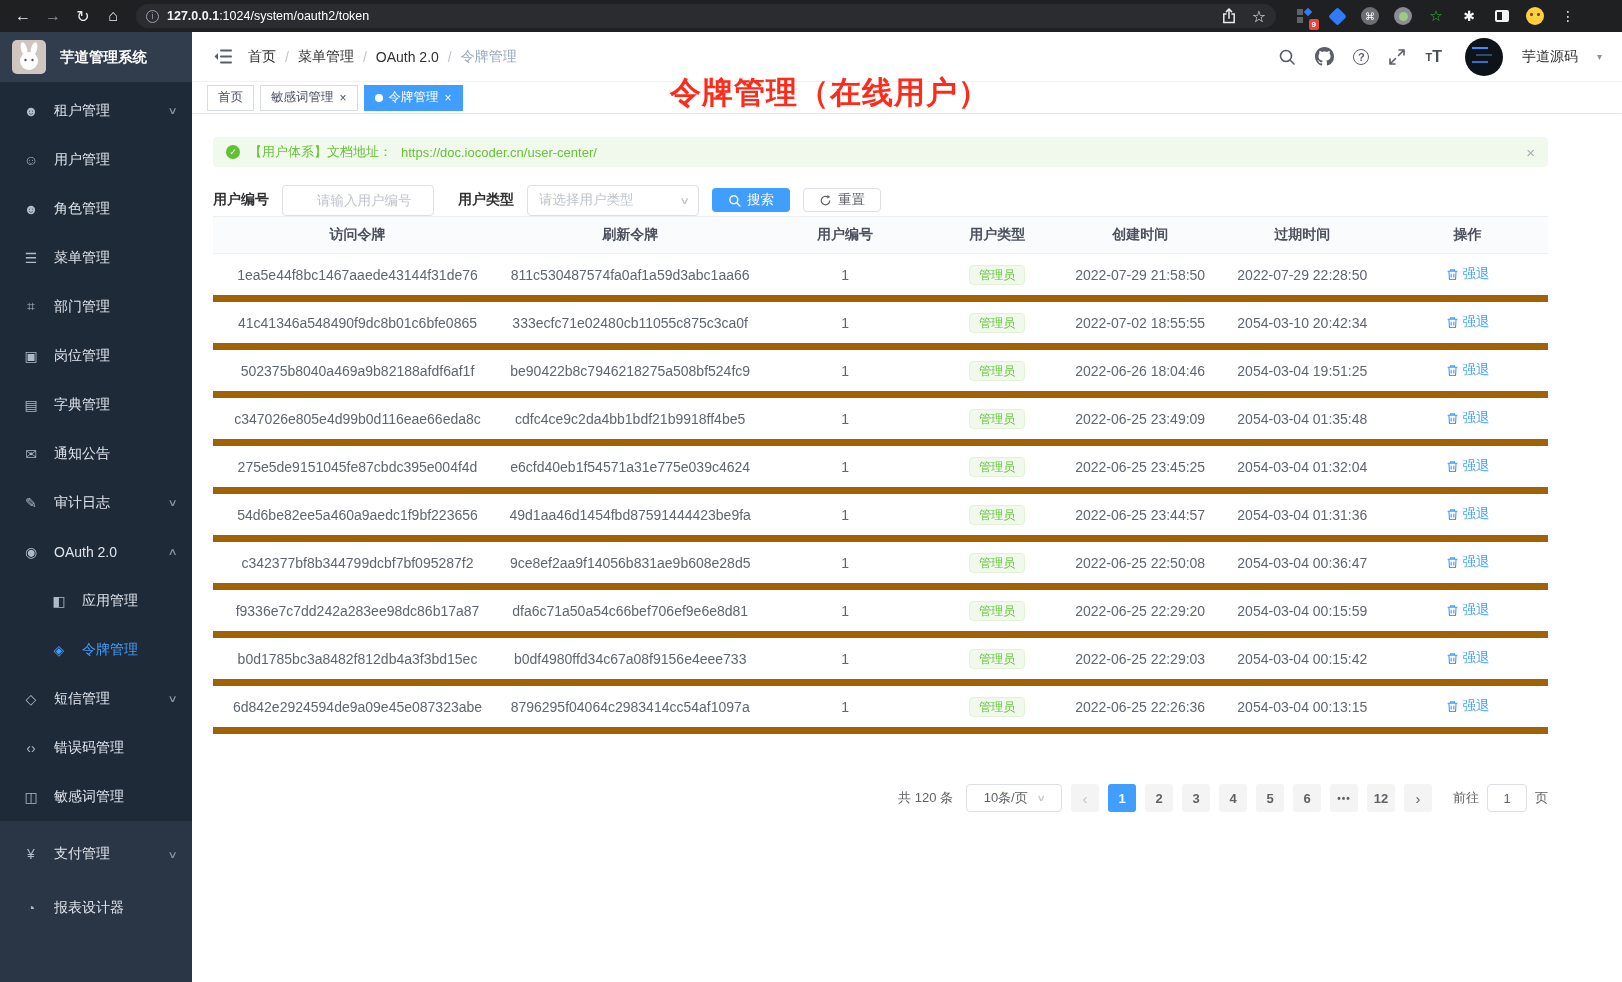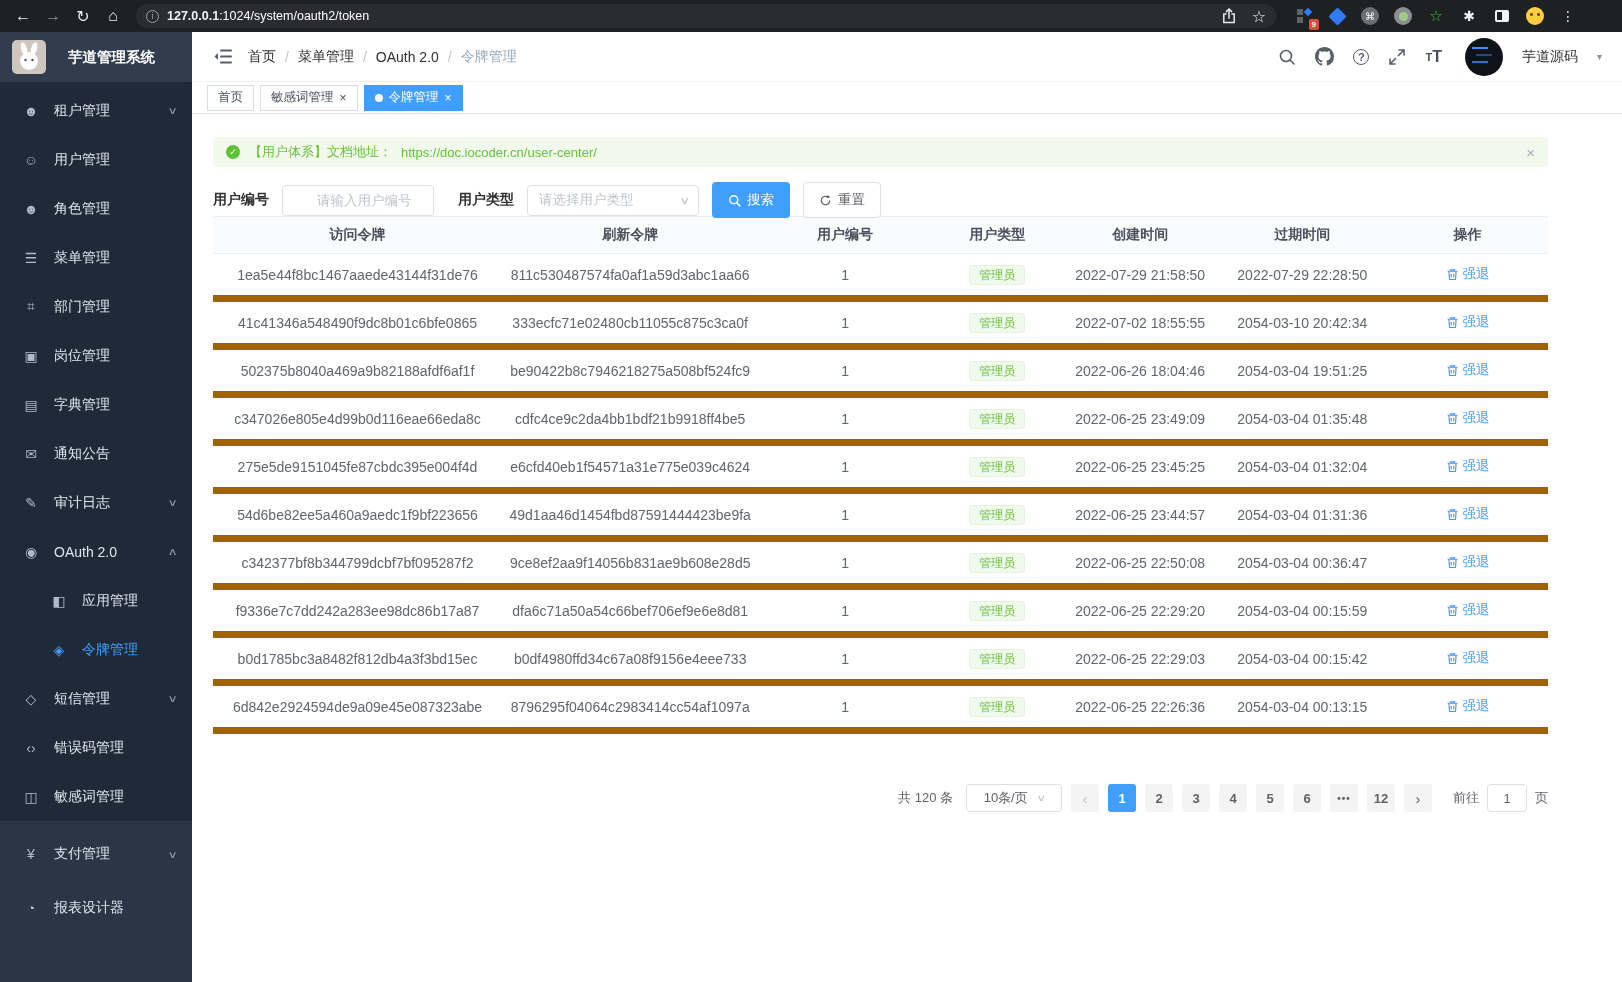--- a/index.html
+++ b/index.html
@@ -33,21 +33,21 @@
   .ext-panel i { position:absolute; right:0; top:0; bottom:0; width:5px; background:#f2f3f4; }
   .ext-face { width:18px; height:18px; border-radius:50%; background:#ffcf3e; position:relative; }
   .ext-face:before { content:""; position:absolute; left:4px; top:6px; width:2.5px; height:2.5px; background:#7a4b00; border-radius:50%; box-shadow:7px 0 0 #7a4b00; }
   .kebab { color:#e8eaed; font-size:14px; margin-left:12px; cursor:pointer; }
 
   
   .app { flex:1; display:flex; min-height:0; }
 
   
   .sidebar { width:192px; background:#1f2a38; display:flex; flex-direction:column; color:#dfe4ec; flex:0 0 192px; }
-  .logo-bar { height:50px; background:#313d4d; display:flex; align-items:center; gap:22px; padding:0 12px; flex:0 0 50px; }
+  .logo-bar { height:50px; background:#313d4d; display:flex; align-items:center; gap:14px; padding:0 12px; flex:0 0 50px; }
   .logo-title { color:#ffffff; font-size:14.5px; font-weight:700; white-space:nowrap; }
   .menu { padding-top:4px; }
   .s-item { height:49px; display:flex; align-items:center; padding:0 16px 0 22px; font-size:14px; cursor:pointer; }
   .s-item .s-icon { width:18px; margin-right:14px; color:#aeb9c9; font-size:14px; text-align:center; flex:0 0 18px; }
   .s-item .s-label { white-space:nowrap; }
   .s-item .s-arrow { margin-left:auto; color:#8a94a6; font-size:10px; transform:scaleX(1.4); }
   .s-item.child { padding-left:50px; }
   .s-item.active, .s-item.active .s-icon { color:#409EFF; }
   .menu-bottom { flex:1; background:#2a3545; padding-top:6px; }
   .menu-bottom .s-item { height:54px; }
@@ -90,21 +90,21 @@
   .alert-close { margin-left:auto; color:#a8abb2; font-size:15px; cursor:pointer; }
 
   .filters { display:flex; align-items:center; margin-top:17px; height:32px; }
   .f-label { font-size:14px; font-weight:700; color:#303133; margin-right:13px; white-space:nowrap; }
   .f-input, .f-select { height:31px; border:1px solid #dcdfe6; border-radius:4px; font-size:13.5px; color:#606266; padding:0 11px; outline:none; background:#fff; font-family:inherit; }
   .f-input { width:152px;padding-left:34px; }
   .f-input::placeholder { color:#bfc4cc; }
   .f-select { width:172px; display:flex; align-items:center; color:#bfc4cc; cursor:pointer; position:relative; }
   .f-select .caret { position:absolute; right:10px; color:#c0c4cc; font-size:10px; transform:scaleX(1.5); }
   .f-gap { width:24px; }
-  .btn { height:36px; border-radius:4px; font-size:13.5px; display:inline-flex; align-items:center; gap:6px; padding:0 15px; cursor:pointer; border:1px solid transparent; font-family:inherit; }
+  .btn { height:24px; border-radius:4px; font-size:13.5px; display:inline-flex; align-items:center; gap:6px; padding:0 15px; cursor:pointer; border:1px solid transparent; font-family:inherit; }
   .btn-primary { background:#409EFF; color:#fff; margin-left:13px; }
   .btn-plain { background:#fff; color:#606266; border-color:#dcdfe6; margin-left:13px; }
 
   
   .table { width:100%; font-size:14px; color:#5f6670; }
   .t-head { display:flex; border-top:1px solid #eceff4; border-bottom:1px solid #eceff4; background:#fafbfd; height:38px; align-items:center; font-weight:700; color:#4a505c; }
   .t-row { display:flex; height:48px; align-items:center; border-bottom:7px solid #a16207; }
   .td,.th { text-align:center; padding:0 4px; overflow:hidden; white-space:nowrap; }
   .c0{flex:0 0 21.65%;} .c1{flex:0 0 19.2%;} .c2{flex:0 0 13.0%;} .c3{flex:0 0 9.8%;}
   .c4{flex:0 0 11.6%;} .c5{flex:0 0 12.7%;} .c6{flex:0 0 12.05%;}
@@ -294,20 +294,21 @@
 
           <div class="s-item">
             <span class="s-icon">◔</span>
             <span class="s-label">报表设计器</span>
             <span class="s-arrow"></span>
           </div>
         </nav>
     </aside>
 
     <section class="main">
+      <div class="annotation">令牌管理（在线用户）</div>
 
       <div class="navbar">
         <span class="fold">
           <svg width="18" height="15" viewBox="0 0 18 15" fill="#5a5e66">
               <rect x="6" y="0.5" width="12" height="2" rx="1"></rect>
               <rect x="6" y="6.5" width="12" height="2" rx="1"></rect>
               <rect x="6" y="12.5" width="12" height="2" rx="1"></rect>
               <path d="M4 4v7L0.5 7.5z"></path>
             </svg>
         </span>

